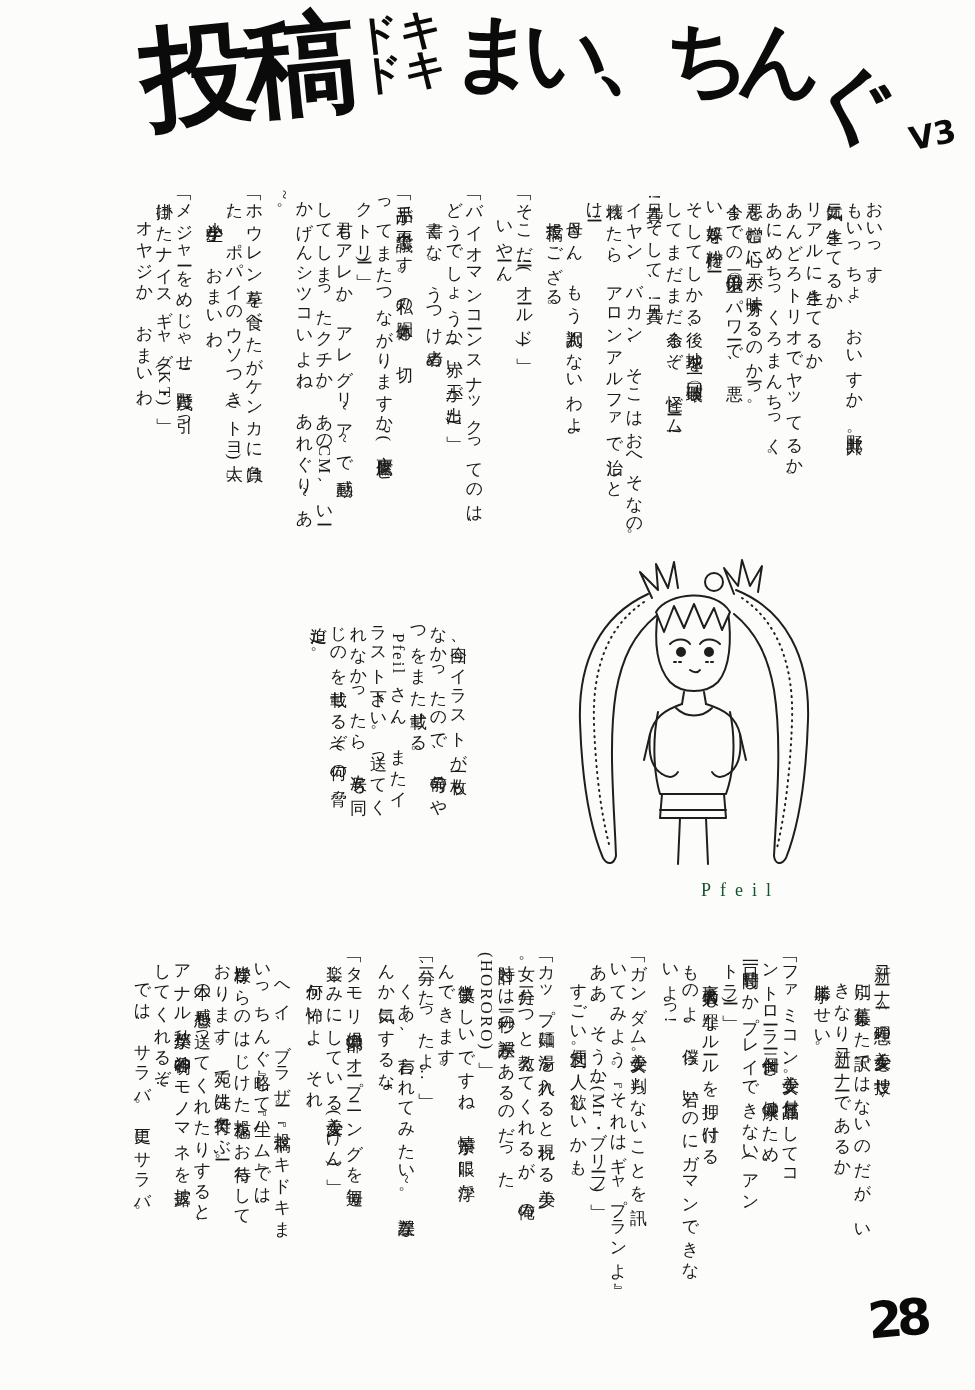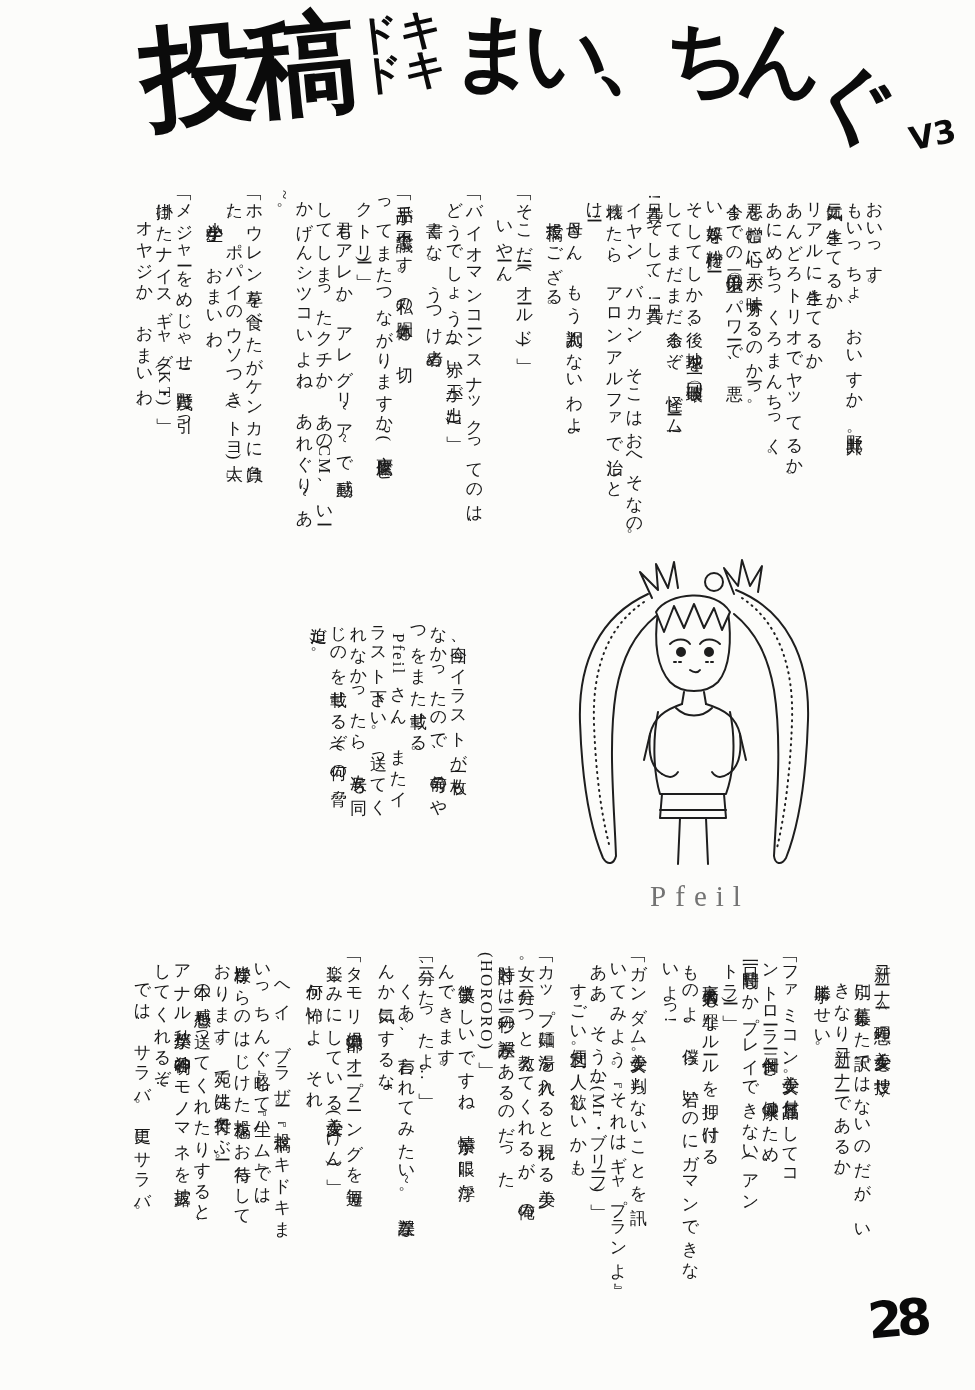--- a/index.html
+++ b/index.html
@@ -35,22 +35,22 @@
   .vblock .vcol.gap{width:12px;}
   .top-block{left:128px;top:190px;width:756px;height:358px;}
   .top-block .vcol.gap{width:10px;}
   .middle-block{left:298px;top:614px;width:170px;height:256px;}
   .bottom-block{left:128px;top:952px;width:764px;height:392px;}
   
   .illus{position:absolute;left:548px;top:542px;width:292px;height:334px;}
   .illus svg{width:100%;height:100%;}
   .sig{
     position:absolute;left:620px;top:880px;width:160px;
-    text-align:center;font-family:"Liberation Serif",serif;
-    font-size:29px;letter-spacing:9px;color:#737373;
+    text-align:right;font-family:"Liberation Serif",serif;
+    font-size:18px;letter-spacing:9px;color:#14532d;
   }
   
   .pagenum{
     position:absolute;left:868px;top:1294px;
     font-family:"DejaVu Sans",sans-serif;font-weight:bold;
     font-size:50px;letter-spacing:-6px;color:#0a0a0a;
     transform:rotate(-5deg);line-height:1;
   }
 </style>
 </head>

